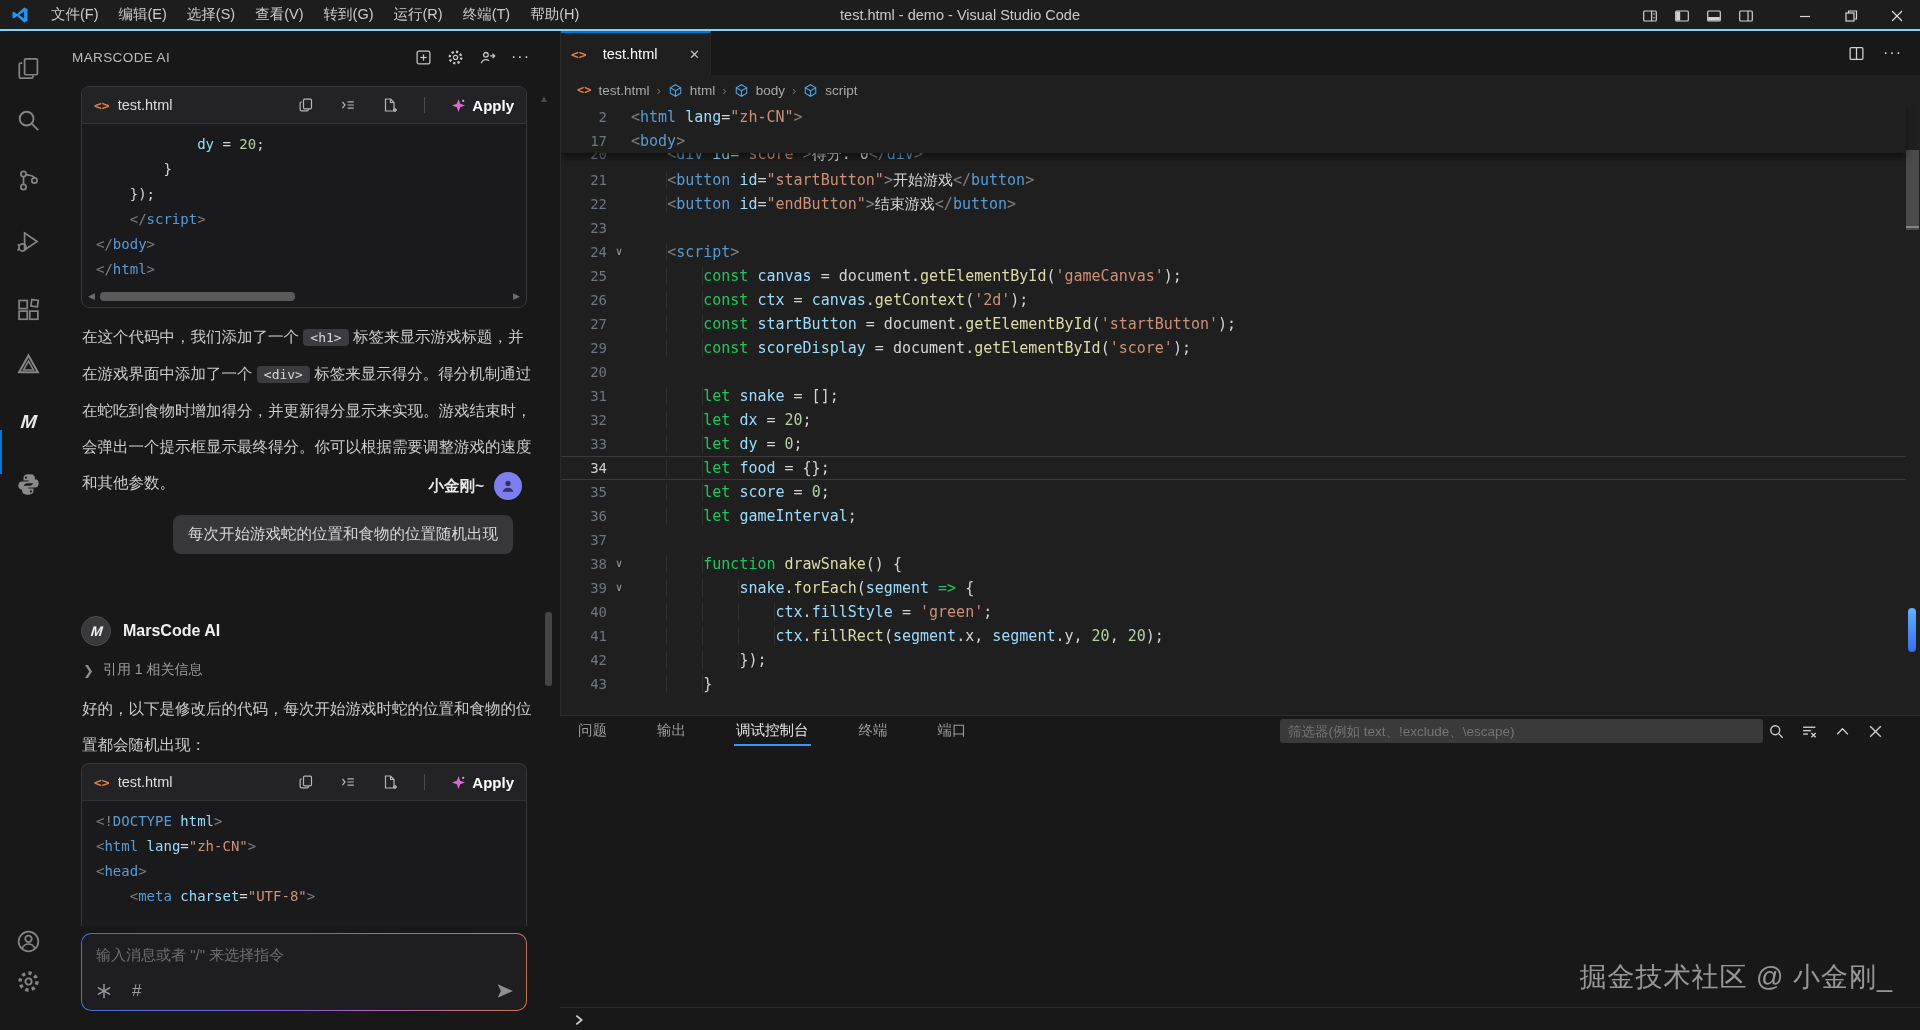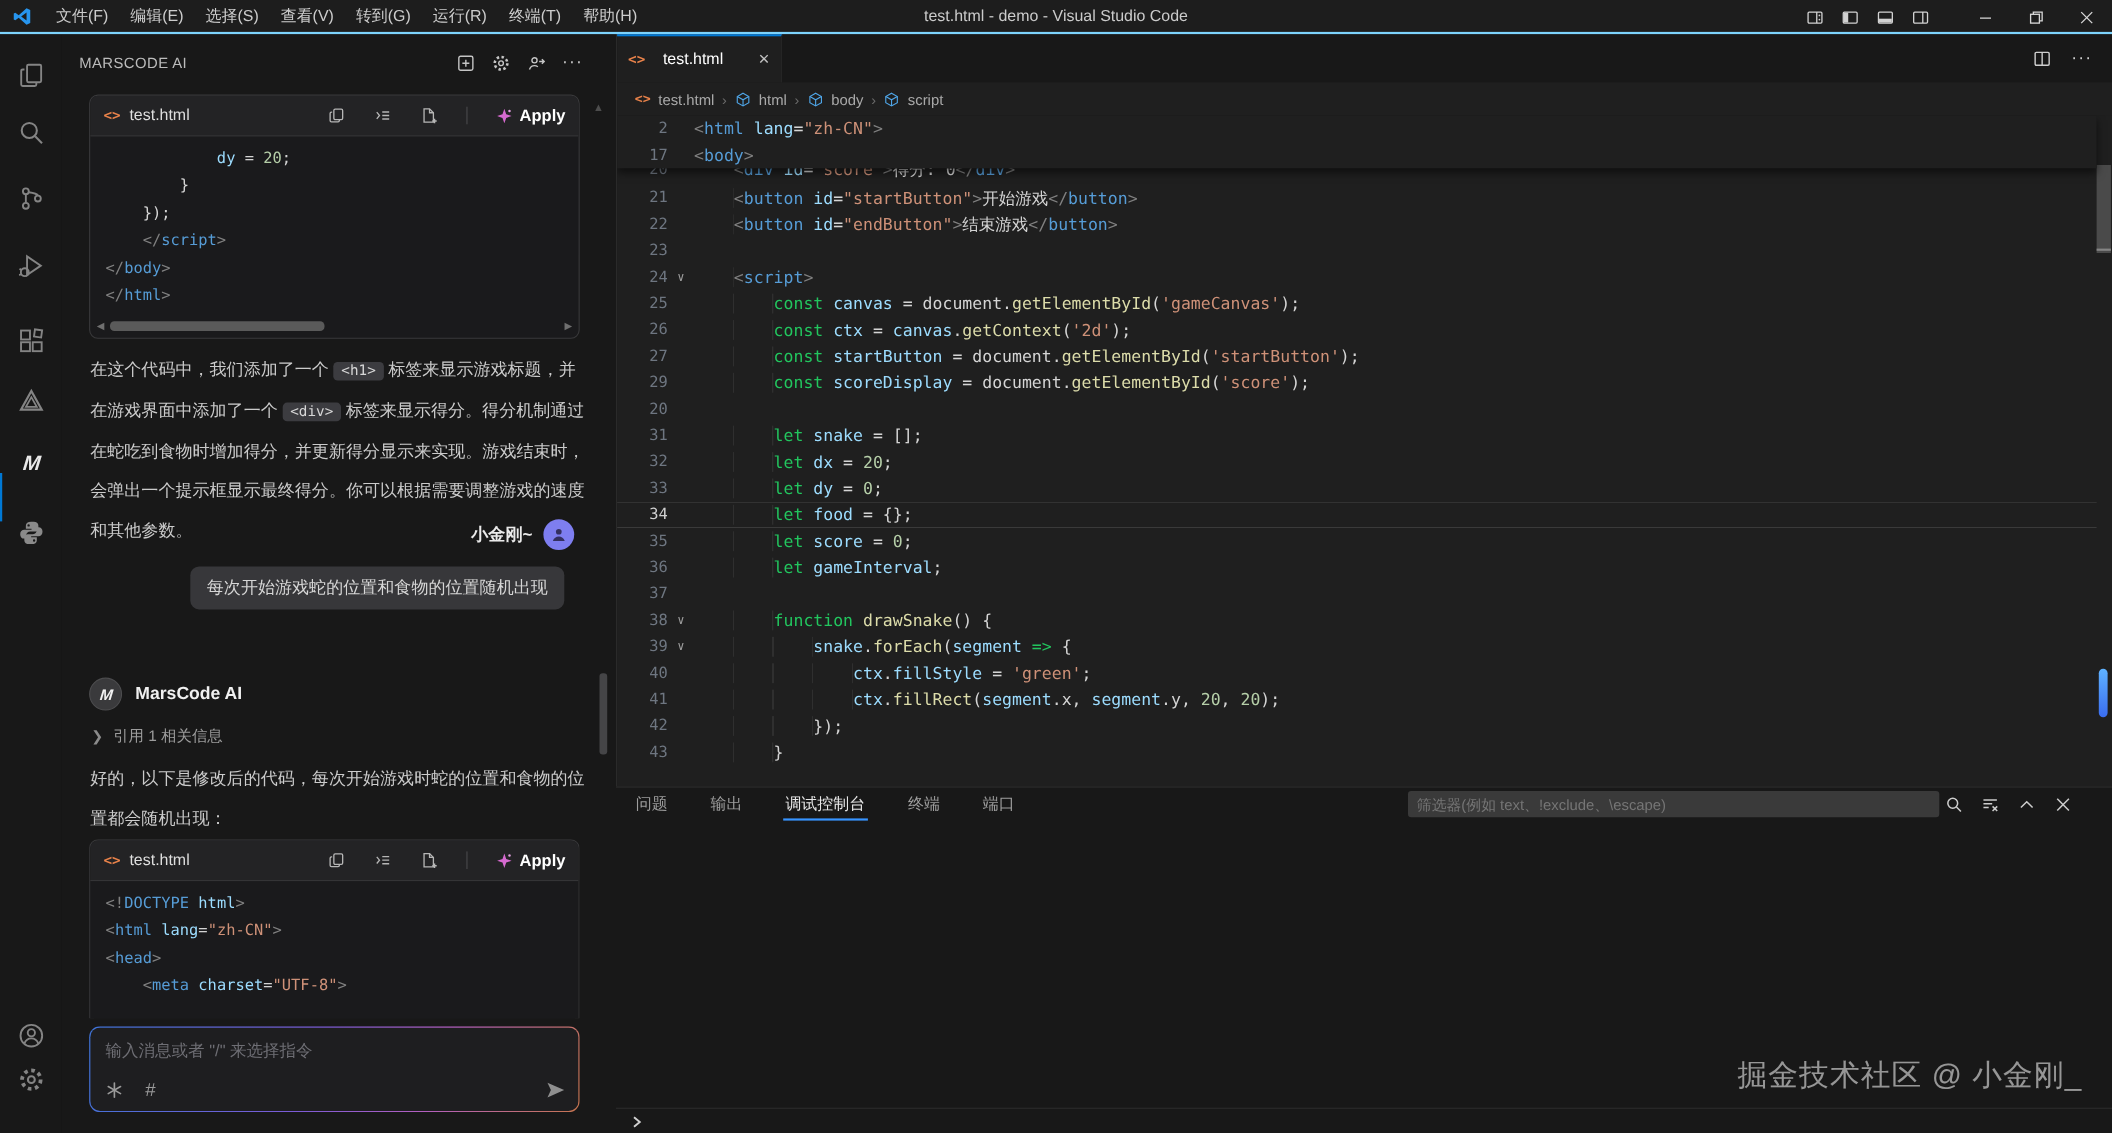--- a/index.html
+++ b/index.html
@@ -116,21 +116,21 @@
 
   .ed-scrollbar{position:absolute;right:1px;top:74px;width:13px;bottom:0}
   .ed-thumb{position:absolute;left:0;top:45px;width:13px;height:80px;background:#4a4a4a}
   .ed-thumb-mark{position:absolute;left:0;top:76px;width:13px;height:2px;background:#858585}
   .ed-bluepill{position:absolute;left:2px;top:503px;width:8px;height:44px;border-radius:4px;
     background:linear-gradient(#5fb2ff,#3a6df0)}
 
   
   .panel{position:absolute;left:560px;top:715px;width:1360px;height:315px;background:#181818;border-top:1px solid #2e2e2e}
   .panel-header{position:absolute;left:0;top:0;right:0;height:30px;display:flex;align-items:center}
-  .ptabs{display:flex;align-items:center;height:100%;margin-left:16px;gap:35px}
+  .ptabs{display:flex;align-items:center;height:100%;margin-left:16px;gap:46px}
   .ptab{height:100%;display:flex;align-items:center;font-size:14.5px;color:#9d9d9d;
     border-bottom:2px solid transparent;padding:0 2px}
   .ptab.active{color:#e7e7e7;border-bottom-color:#3794ff}
   .pfilter{position:absolute;left:720px;top:3px;width:483px;height:24px;background:#3a3a3a;border-radius:3px;
     display:flex;align-items:center}
   .pfilter input{background:transparent;border:none;outline:none;color:#9b9b9b;font-size:13.5px;
     padding:0 8px;width:100%;font-family:inherit}
   .picons{position:absolute;right:36px;top:0;height:30px;display:flex;align-items:center;gap:16px;color:#cdcdcd}
   .watermark{position:absolute;right:27px;top:243px;font-size:27px;color:rgba(255,255,255,.55);letter-spacing:1px;white-space:nowrap}
   .pdivider{position:absolute;left:0;right:0;top:291px;height:1px;background:#2c2c2c}

